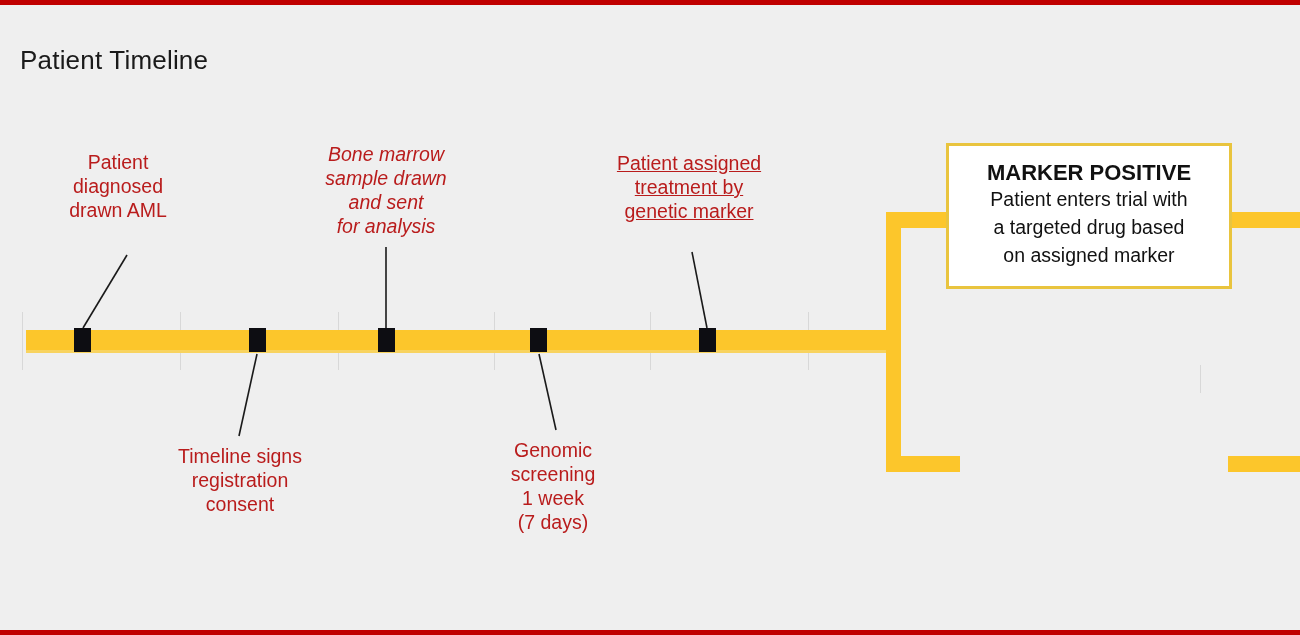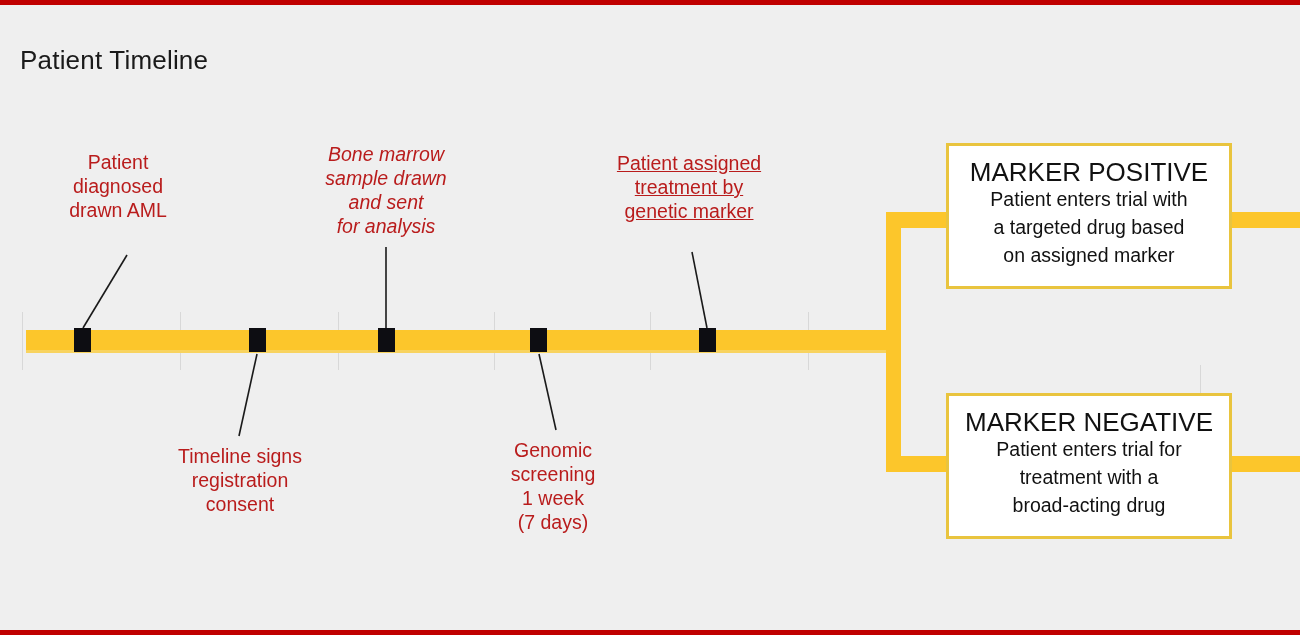--- a/index.html
+++ b/index.html
@@ -100,22 +100,22 @@
   
   .outcome-box {
     position: absolute;
     background: #ffffff;
     border: 3px solid #e9c43e;
     box-sizing: border-box;
     text-align: center;
     color: #111111;
   }
   .outcome-title {
-    font-size: 26px;
-    font-weight: normal;
+    font-size: 22px;
+    font-weight: bold;
     line-height: 25px;
     white-space: nowrap;
   }
   .outcome-body {
     font-size: 19.5px;
     line-height: 28px;
   }
 </style>
 </head>
 <body>
@@ -195,22 +195,14 @@
 
   <div class="outcome-box" style="left:946px; top:143px; width:286px; height:146px; padding-top:14px;">
     <div class="outcome-title">MARKER POSITIVE</div>
     <div class="outcome-body">
       <div>Patient enters trial with</div>
       <div>a targeted drug based</div>
       <div>on assigned marker</div>
     </div>
   </div>
 
-  <div class="outcome-box" style="left:946px; top:393px; width:286px; height:146px; padding-top:14px;">
-    <div class="outcome-title">MARKER NEGATIVE</div>
-    <div class="outcome-body">
-      <div>Patient enters trial for</div>
-      <div>treatment with a</div>
-      <div>broad-acting drug</div>
-    </div>
-  </div>
 
 </div>
 
 </body></html>

